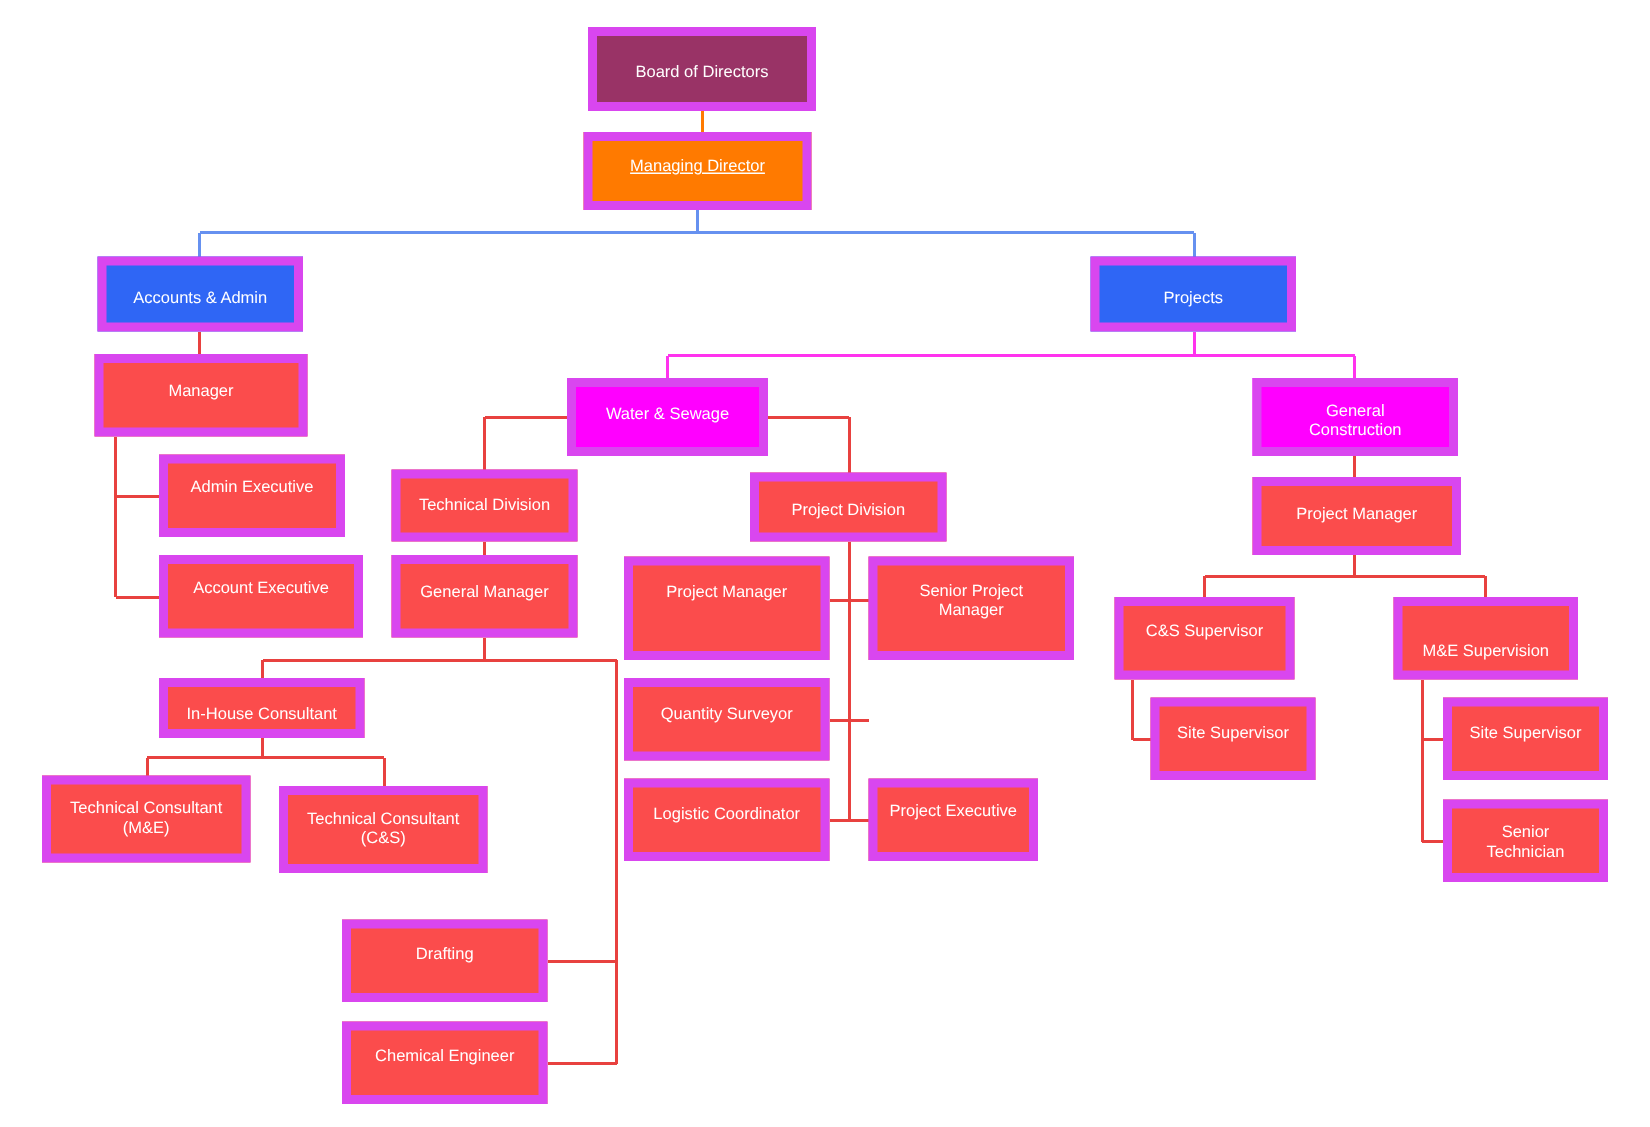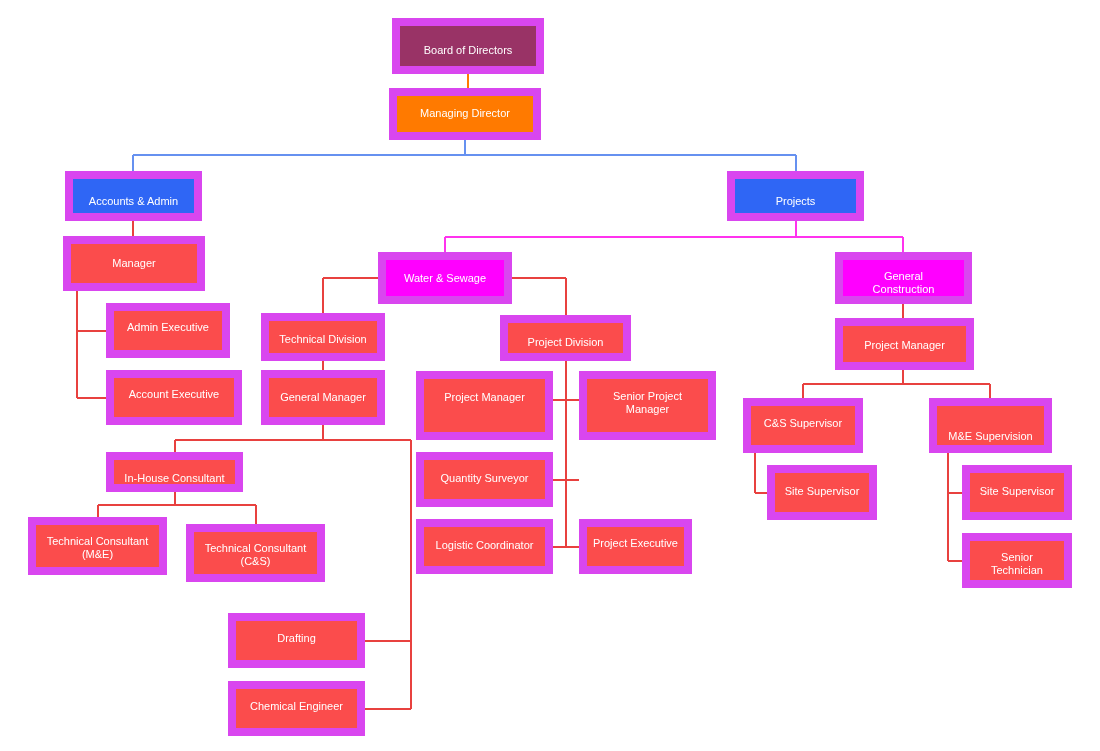--- a/index.html
+++ b/index.html
@@ -8,21 +8,21 @@
     width:1100px;
     height:751px;
     background:#ffffff;
     font-family:"Liberation Sans", sans-serif;
     overflow:hidden;
   }
   #lines{position:absolute;left:0;top:0;width:1100px;height:751px;}
   .node{
     position:absolute;
     box-sizing:border-box;
-    border:8px solid #d946ef;
+    border:6px solid #d946ef;
     color:#ffffff;
     font-size:11px;
     line-height:13px;
     text-align:center;
     padding-top:10px;
     white-space:pre-line;
     z-index:5;
   }
   .c-maroon{background:#993366;}
   .c-orange{background:#FF7A00;}
@@ -119,21 +119,21 @@
     </g>
 
     <g stroke="#E8413F" stroke-width="2" fill="none">
       <path d="M948,453 L948,561"></path>
       <path d="M948,493 L962,493"></path>
       <path d="M948,561 L962,561"></path>
     </g>
   </svg>
 
   <div class="node c-maroon" style="left:392px;top:18px;width:152px;height:56px;padding-top:18px;">Board of Directors</div>
-  <div class="node c-orange" style="left:389px;top:88px;width:152px;height:52px;padding-top:11px;">Managing Director</div>
+  <div class="node c-orange" style="left:389px;top:88px;width:152px;height:52px;padding-top:11px;text-decoration:underline;">Managing Director</div>
 
   <div class="node c-blue" style="left:65px;top:171px;width:137px;height:50px;padding-top:16px;">Accounts &amp; Admin</div>
   <div class="node c-blue" style="left:727px;top:171px;width:137px;height:50px;padding-top:16px;text-align:center;">Projects</div>
 
   <div class="node c-red" style="left:63px;top:236px;width:142px;height:55px;padding-top:13px;">Manager</div>
   <div class="node c-magenta" style="left:378px;top:252px;width:134px;height:52px;padding-top:12px;">Water &amp; Sewage</div>
   <div class="node c-magenta" style="left:835px;top:252px;width:137px;height:52px;padding-top:10px;">General
 Construction</div>
 
   <div class="node c-red" style="left:106px;top:303px;width:124px;height:55px;padding-top:10px;">Admin Executive</div>

